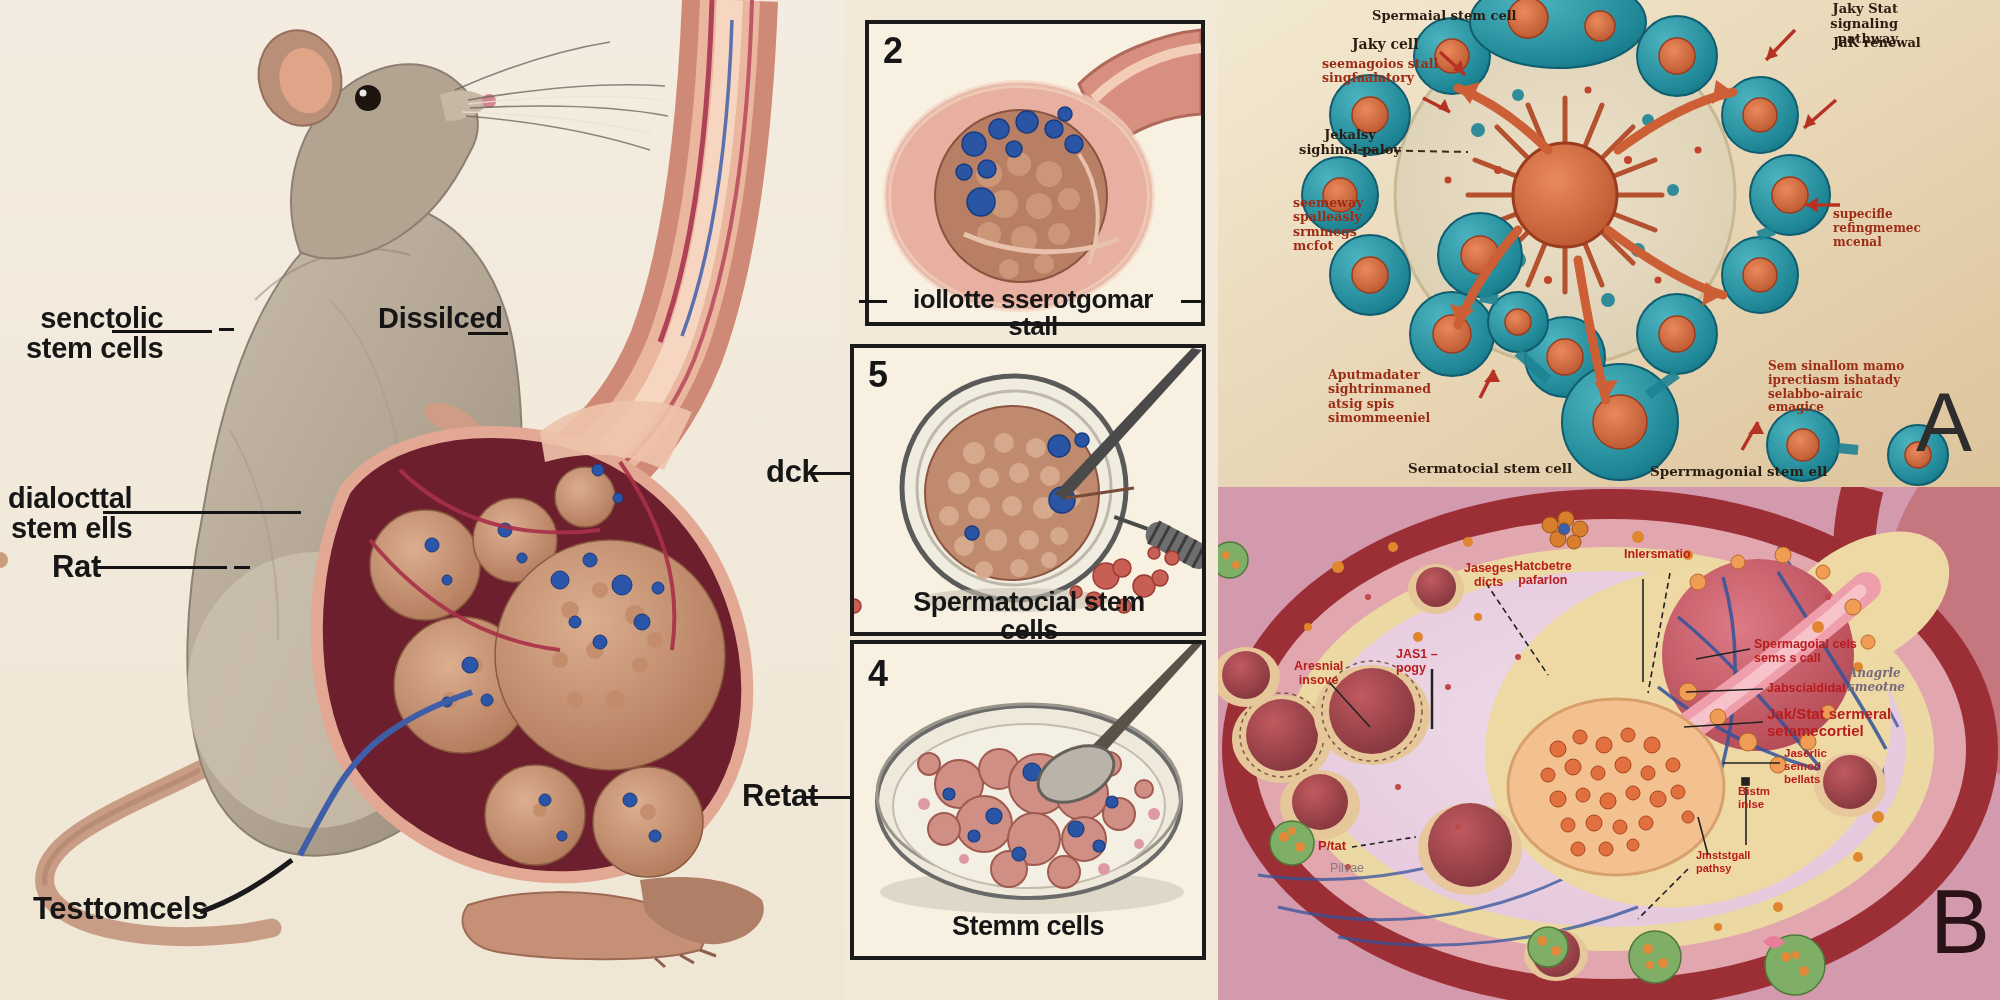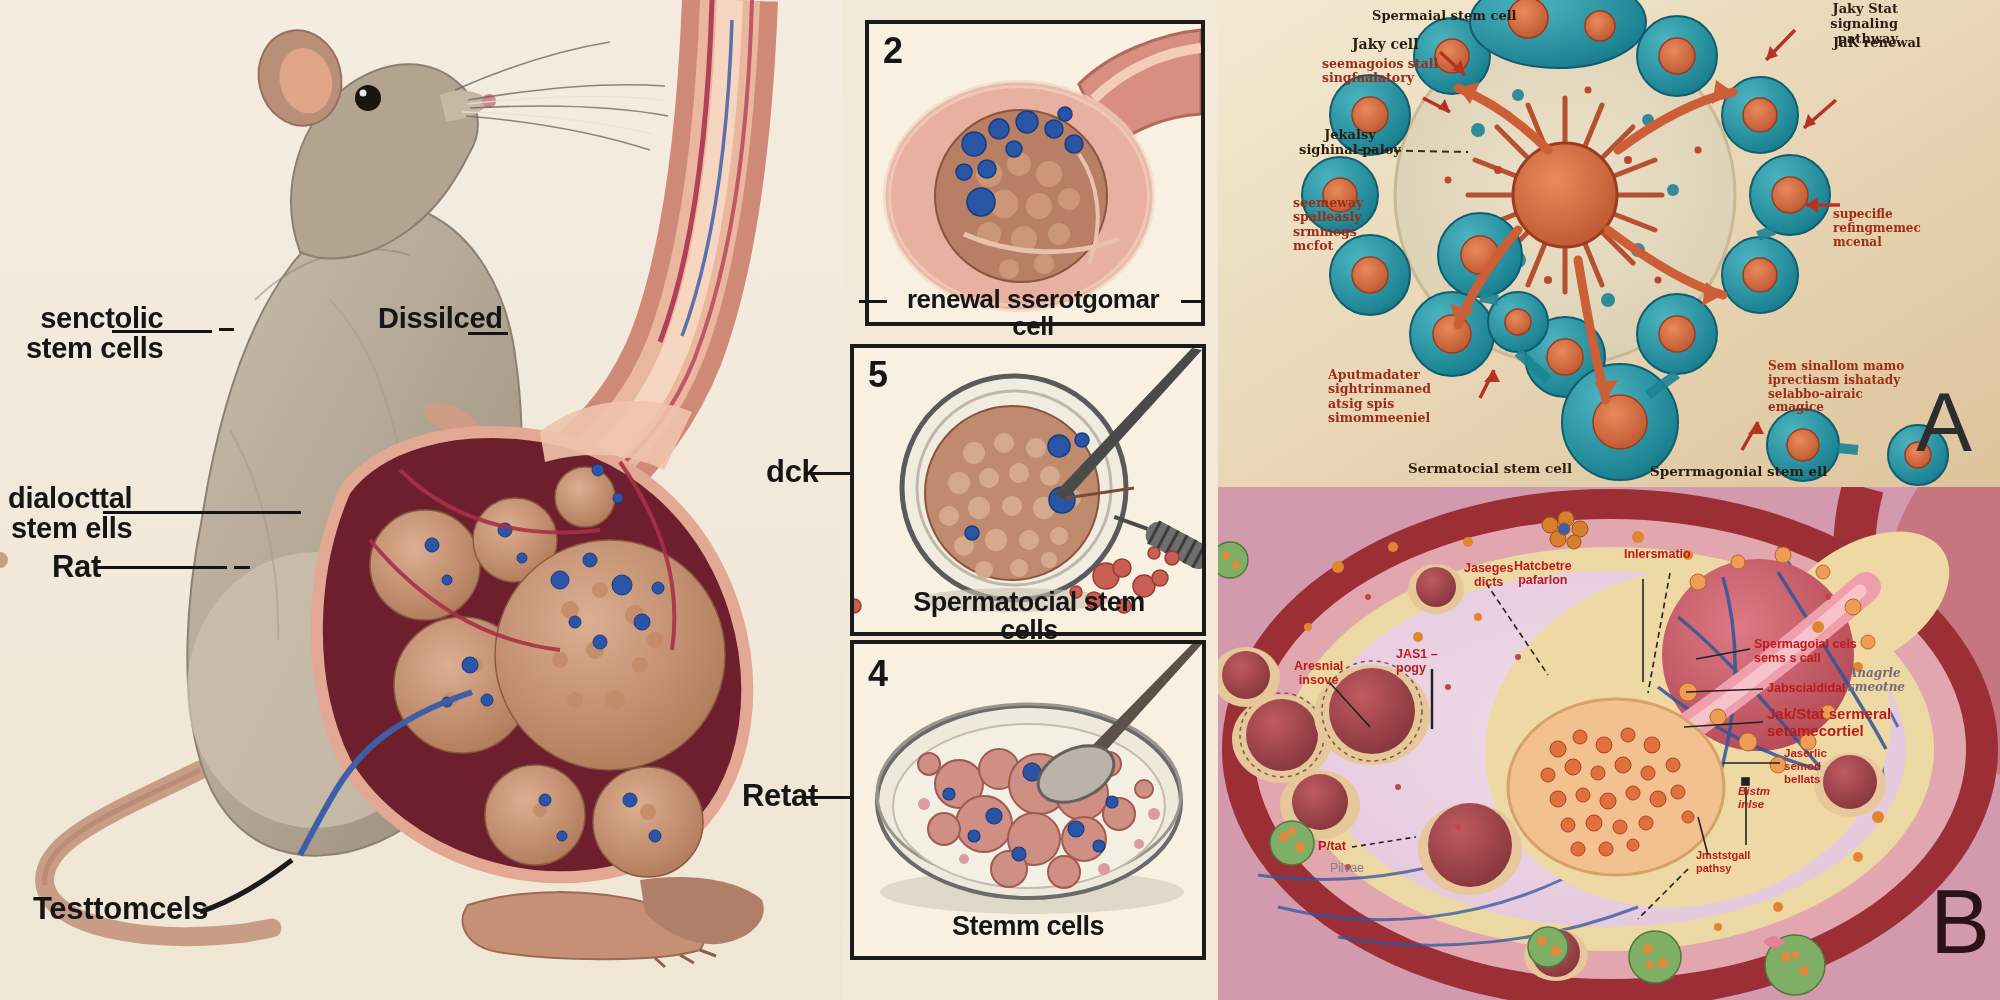--- a/index.html
+++ b/index.html
@@ -310,21 +310,21 @@
           </g>
         </g>
         <g>
           <polygon points="348,0 340,-2 228,112 240,120" fill="#5a5248"></polygon>
           <ellipse cx="222" cy="130" rx="40" ry="25" fill="#b9b3a9" stroke="#66605a" stroke-width="3" transform="rotate(-25 222 130)"></ellipse>
         </g>
       </svg>
     </div>
 
     <div class="lbl num" style="left:40px;top:32px;">2</div>
-    <div class="lbl cap" style="left:45px;top:286px;width:290px;">renewal sserotgomar cell</div>
+    <div class="lbl cap" style="left:45px;top:286px;width:290px;">iollotte sserotgomar stall</div>
     <div class="cline" style="left:16px;top:300px;width:28px;"></div>
     <div class="cline" style="left:338px;top:300px;width:24px;"></div>
 
     <div class="lbl num" style="left:25px;top:356px;">5</div>
     <div class="lbl cap" style="left:55px;top:588px;width:262px;font-size:27px;">Spermatocial stem cells</div>
 
     <div class="lbl num" style="left:25px;top:655px;">4</div>
     <div class="lbl cap" style="left:90px;top:912px;width:190px;font-size:27px;">Stemm cells</div>
   </div>
 
@@ -704,21 +704,21 @@
     <div class="lbl blab" style="left:536px;top:150px;">Spermagoial cels
 sems s call</div>
     <div class="lbl blab" style="left:549px;top:194px;">Jabscialdidal</div>
     <div class="lbl blab" style="left:549px;top:218px;font-size:15px;">Jak/Stat sermeral
 setamecortiel</div>
     <div class="lbl blab graylab" style="left:630px;top:180px;font-size:12px;">Anagrle
 smeotne</div>
     <div class="lbl blab" style="left:566px;top:260px;font-size:11.5px;">Jaserlic
 semod
 bellats</div>
-    <div class="lbl blab" style="left:520px;top:298px;font-size:11.5px;font-style:italic;">Bistm
+    <div class="lbl blab" style="left:520px;top:298px;font-size:11.5px;">Bistm
 inlse</div>
     <div class="lbl blab" style="left:478px;top:362px;font-size:11px;">Jmststgall
 pathsy</div>
     <div class="lbl blab" style="left:100px;top:352px;font-size:13px;">P/tat</div>
     <div class="lbl blab" style="left:112px;top:374px;color:#8a7a88;font-weight:400;">Pilvae</div>
     <div class="lbl letter" style="left:712px;top:388px;font-size:90px;color:#2a1216;">B</div>
   </div>
 
 </div>
 

